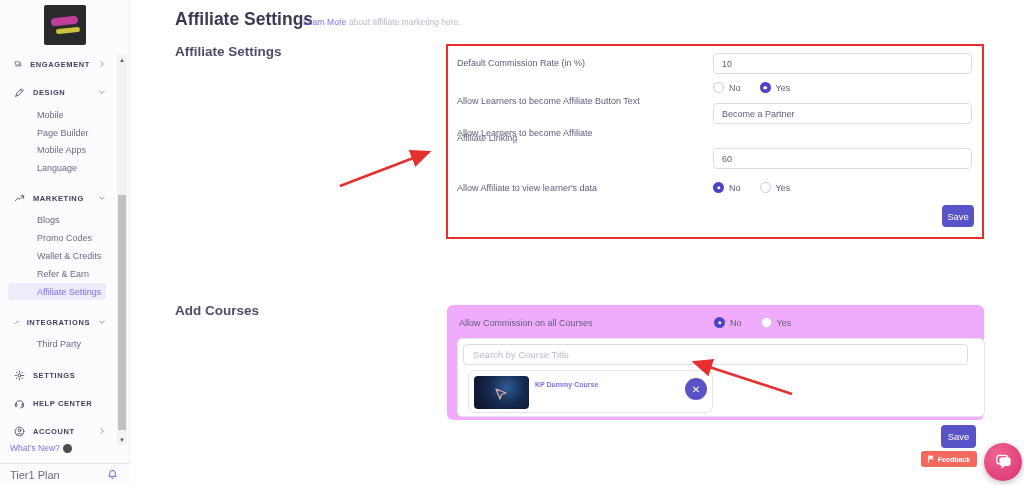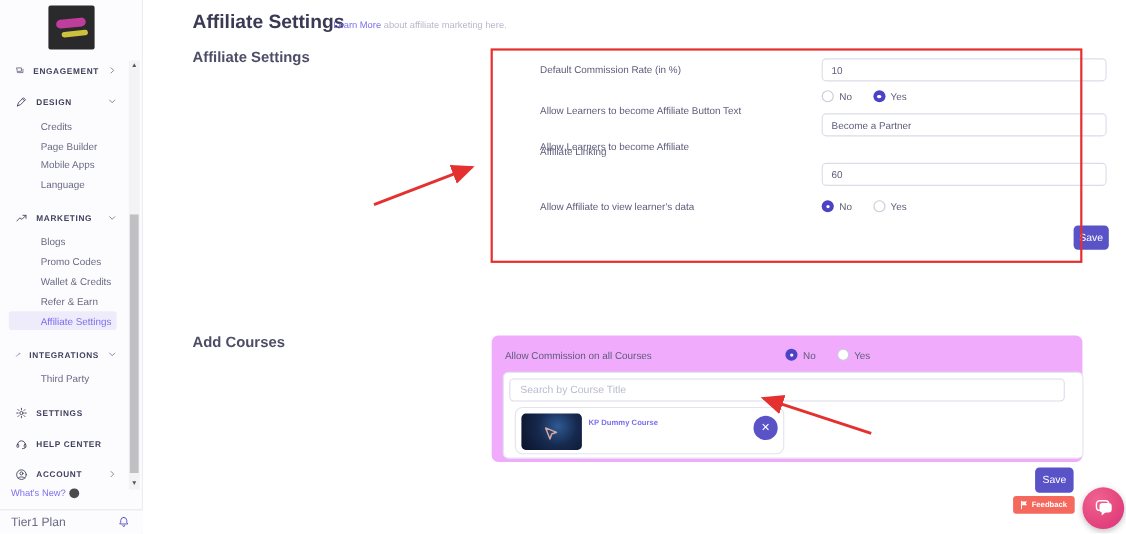--- a/index.html
+++ b/index.html
@@ -49,21 +49,21 @@
 
   
   .h1 { position:absolute; left:175px; top:9px; font-size:17.5px; font-weight:bold; color:#3a3a55; }
   .learn-line { position:absolute; left:303px; top:17px; font-size:8.5px; color:#b9b9cb; }
   .learn-link { color:#7c70ee; cursor:pointer; font-weight:normal; }
   .h2 { position:absolute; left:175px; font-size:13.5px; font-weight:bold; color:#4d4d68; }
 
   
   .red-box { position:absolute; left:446px; top:44px; width:538px; height:195px;
     border:2px solid #e62e2e; pointer-events:none; z-index:5; }
-  .form-area { position:absolute; left:446px; top:44px; width:538px; height:195px;margin-left:34px; }
+  .form-area { position:absolute; left:446px; top:44px; width:538px; height:195px; }
   .flabel { position:absolute; left:11px; font-size:9px; color:#5d5d7a; }
   .ctl { position:absolute; left:267px; }
   .tinput { width:259px; height:21px; border:1px solid #dcdce8; border-radius:4px;
     background:#fff; font-family:"Liberation Sans",sans-serif; font-size:9px;
     color:#5d5d7a; padding:0 8px; outline:none; }
   .radio-row { display:flex; align-items:center; gap:5px; font-size:9px; color:#5d5d7a; }
   .radio-row .gap { width:9px; }
   .rdo { width:11px; height:11px; border-radius:50%; border:1.5px solid #c9c9d8;
     background:#fff; flex:none; cursor:pointer; position:relative; }
   .rdo.sel { border:none; background:#4b42c5; }
@@ -131,21 +131,21 @@
         <path d="M14 6l4 4"></path>
       </svg>
     <span>DESIGN</span>
     <span class="chev">
         <svg width="8" height="8" viewBox="0 0 24 24">
           <path d="M5 9l7 7 7-7"></path>
         </svg>
       </span>
   </div>
   <div class="nav-sub" style="top:107px">
-      <span>Credits</span>
+      <span>Mobile</span>
     </div>
   <div class="nav-sub" style="top:125px">
       <span>Page Builder</span>
     </div>
   <div class="nav-sub" style="top:142px">
       <span>Mobile Apps</span>
     </div>
   <div class="nav-sub" style="top:160px">
       <span>Language</span>
     </div>

